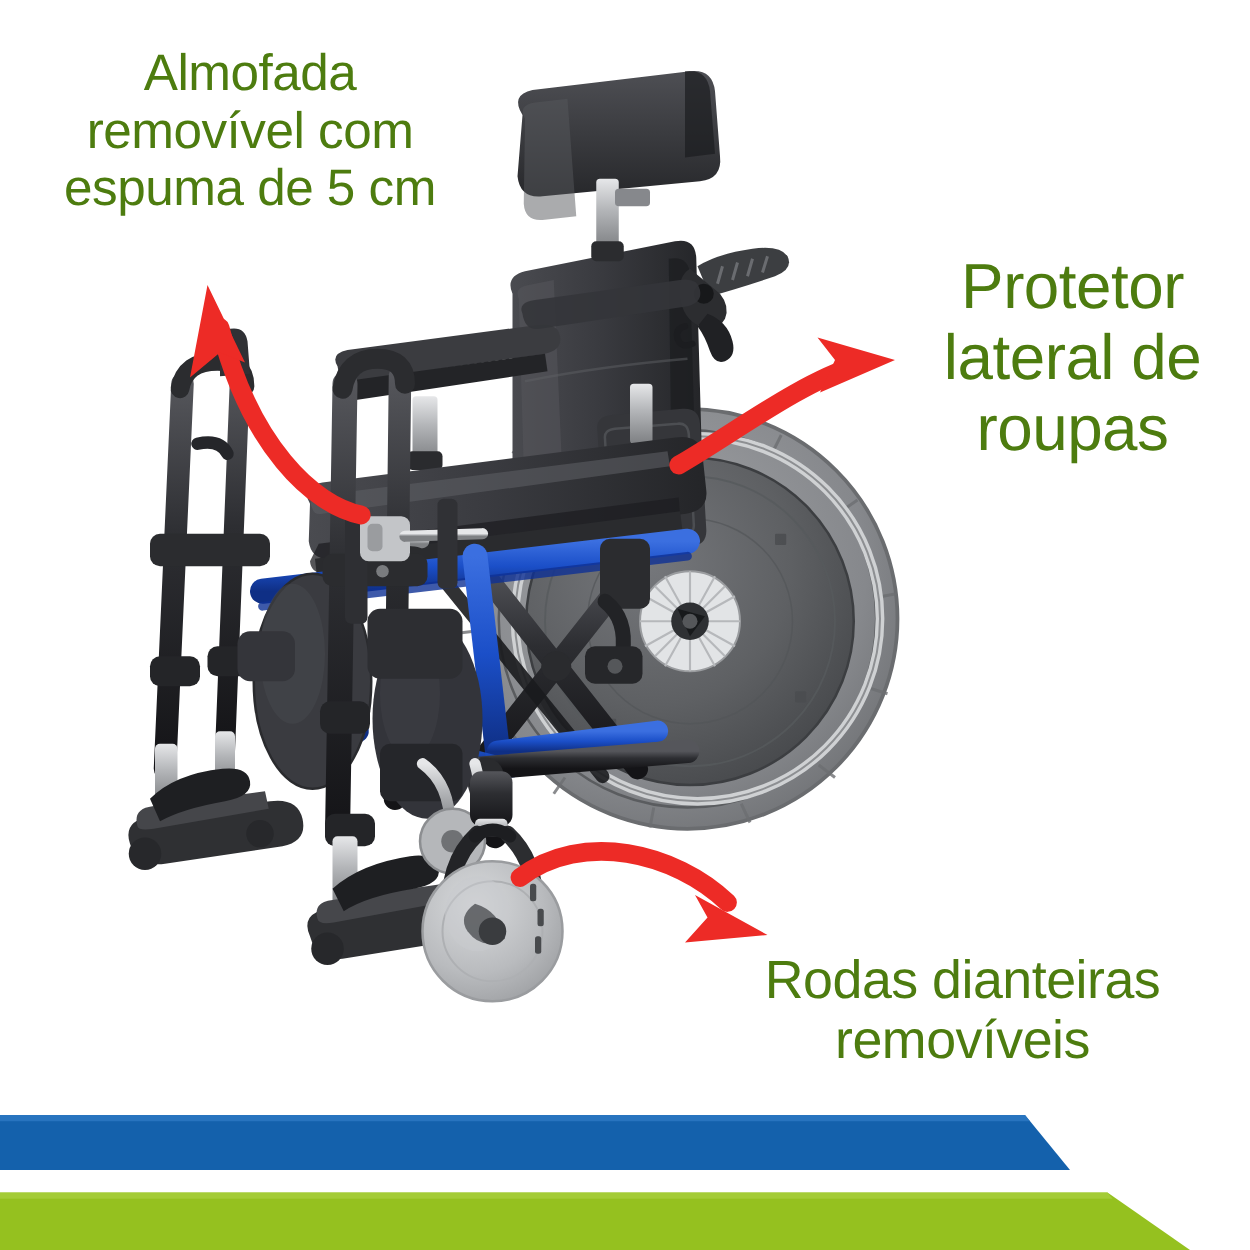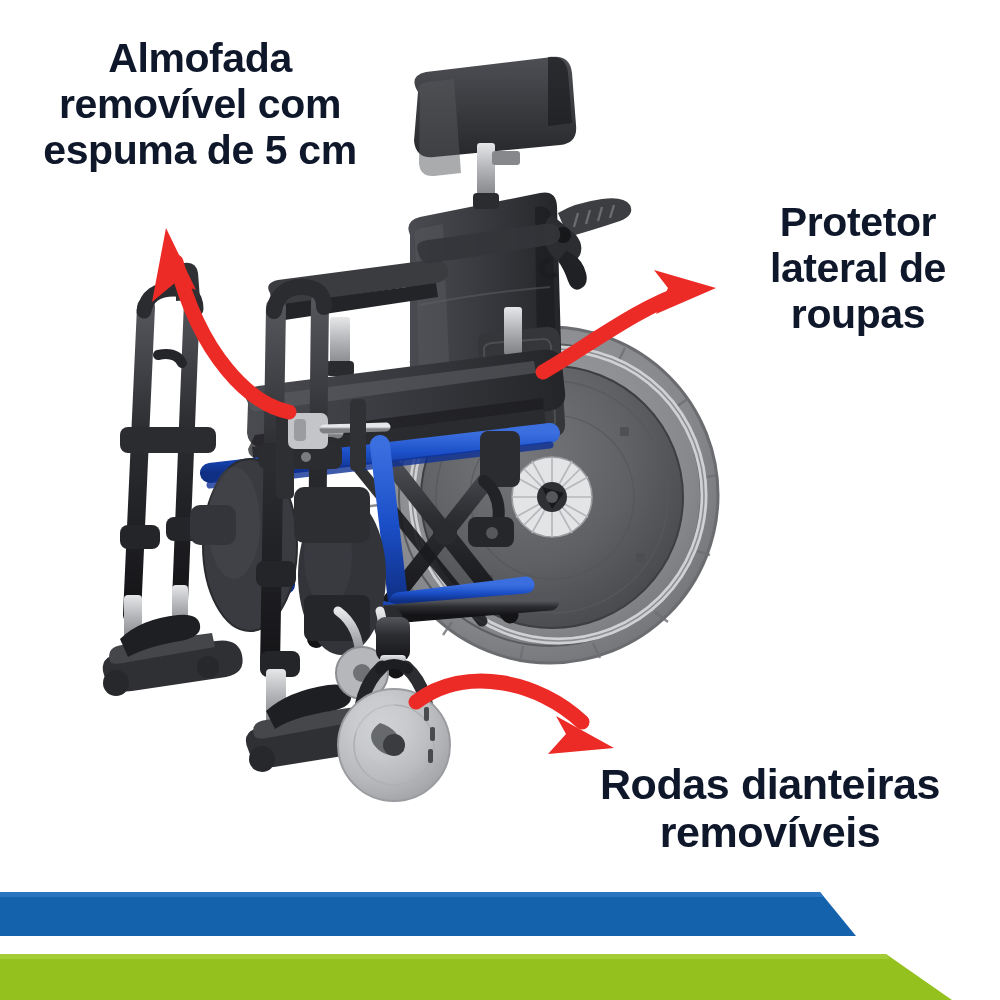--- a/index.html
+++ b/index.html
@@ -8,33 +8,33 @@
     background:#ffffff;
     font-family:"Liberation Sans", sans-serif;
     overflow:hidden;
     position:relative;
   }
   #page{position:absolute;inset:0;width:1000px;height:1000px;background:#fff;overflow:hidden;}
 
   
   .callout{
     position:absolute;
-    font-weight:700;
-    color:#0f172a;
+    font-weight:400;
+    color:#4d7c0f;
     line-height:1.12;
     letter-spacing:-0.4px;
     white-space:pre-line;
   }
   #callout-cushion{
     left:0px; top:36px; width:400px;
     text-align:center; font-size:41px;
   }
   #callout-sideguard{
     left:716px; top:200px; width:284px;
-    text-align:center; font-size:41px;
+    text-align:center; font-size:51px;
   }
   #callout-casters{
     left:540px; top:760px; width:460px;
     text-align:center; font-size:43px;
   }
 
   
   #product{
     position:absolute;left:80px;top:55px;width:640px;height:800px;
   }

